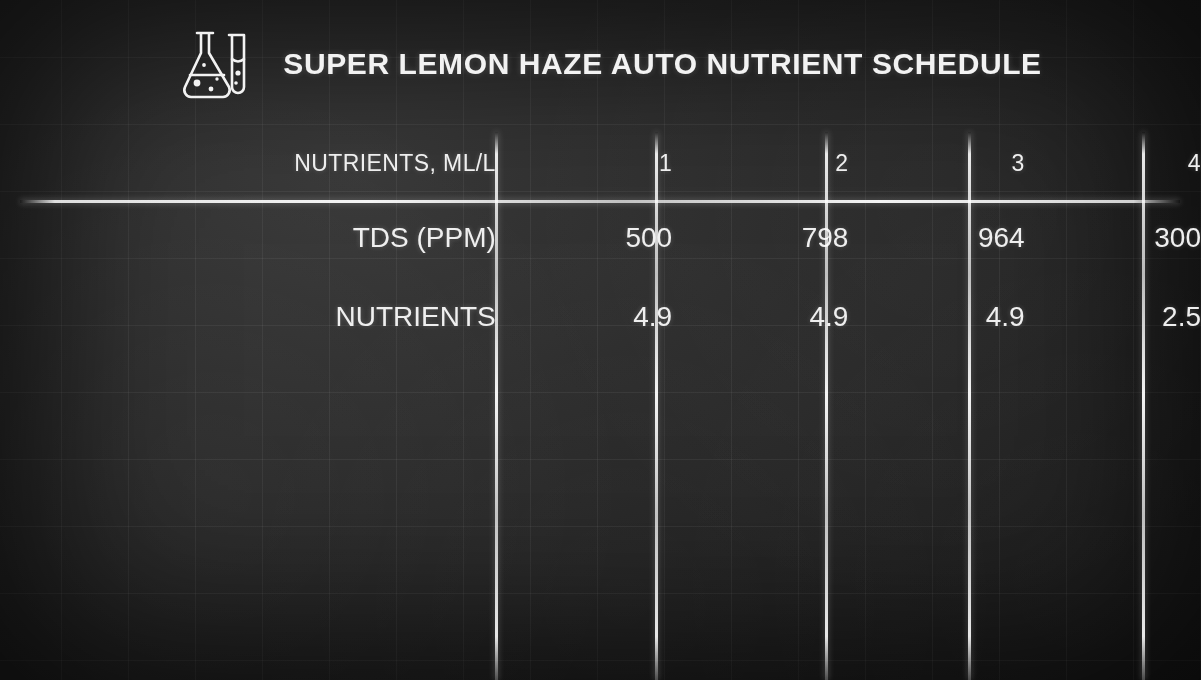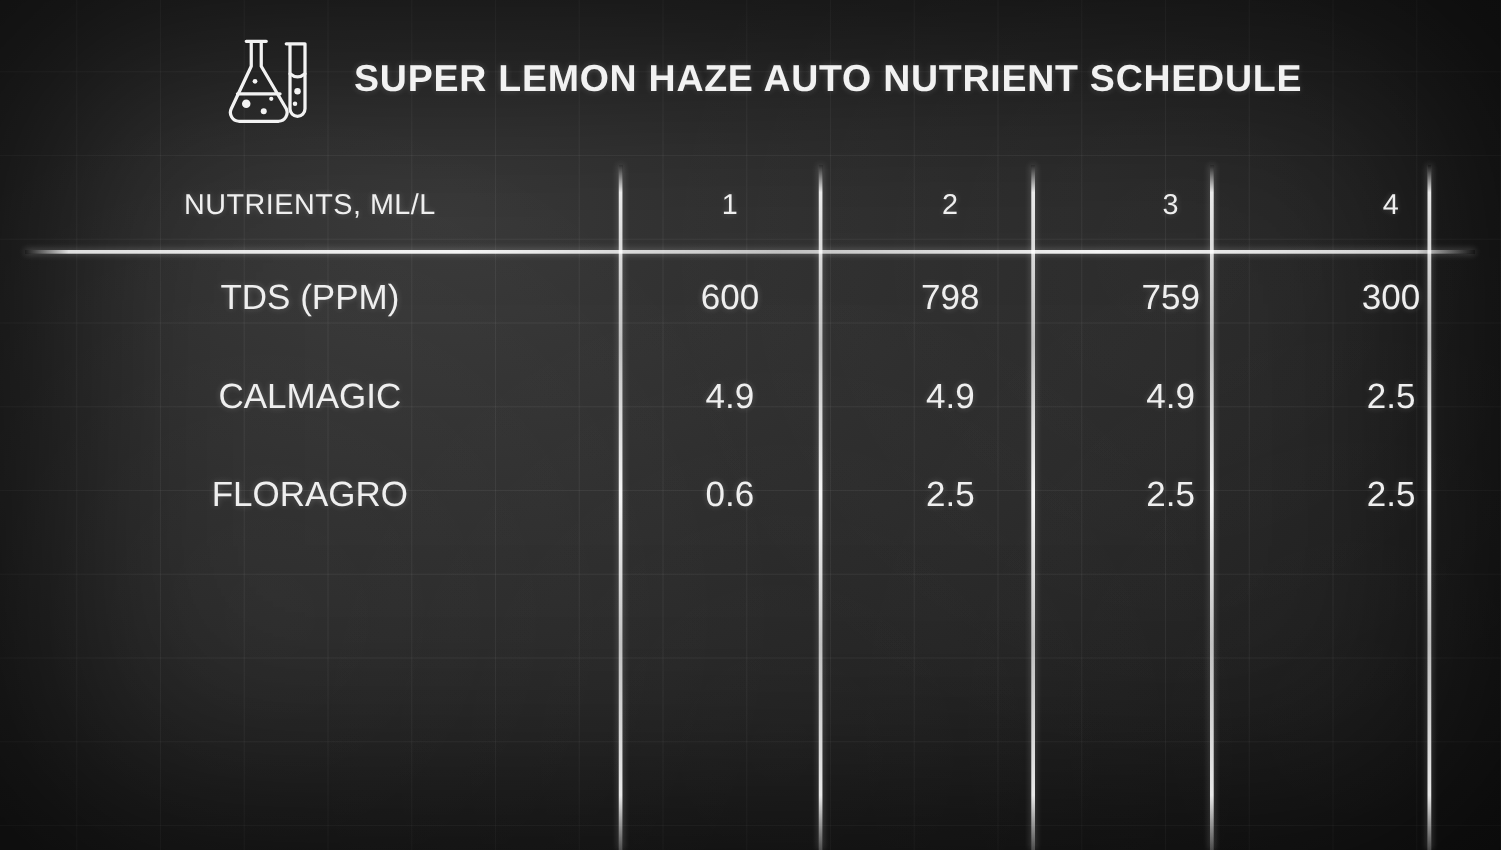--- a/index.html
+++ b/index.html
@@ -87,21 +87,21 @@
     right: 0;
     bottom: 0;
     z-index: 3;
   }
   table.sched {
     width: 1201px;
     border-collapse: collapse;
     table-layout: fixed;
   }
   table.sched td, table.sched th {
-    text-align: center;
+    text-align: right;
     color: #efefef;
     font-weight: normal;
     text-shadow: 0 0 5px rgba(255,255,255,0.22);
     padding: 0;
   }
   col.label-col { width: 495px; }
   col.data-col  { width: 176px; }
 
   tr.head-row th {
     height: 70px;
@@ -203,37 +203,30 @@
           <th class="label-cell">NUTRIENTS, ML/L</th>
           <th>1</th>
           <th>2</th>
           <th>3</th>
           <th>4</th>
         </tr>
       </thead>
       <tbody>
         <tr class="data-row">
           <td class="label-cell">TDS (PPM)</td>
-          <td>600</td>
+          <td>500</td>
           <td>798</td>
-          <td>759</td>
+          <td>964</td>
           <td>300</td>
         </tr>
         <tr class="data-row">
-          <td class="label-cell">CALMAGIC</td>
+          <td class="label-cell">NUTRIENTS</td>
           <td>4.9</td>
           <td>4.9</td>
           <td>4.9</td>
           <td>2.5</td>
         </tr>
-        <tr class="data-row">
-          <td class="label-cell">FLORAGRO</td>
-          <td>0.6</td>
-          <td>2.5</td>
-          <td>2.5</td>
-          <td>2.5</td>
-        </tr>
       </tbody>
     </table>
   </div>
 
   <div class="vignette"></div>
 </div>
 
 </body></html>

